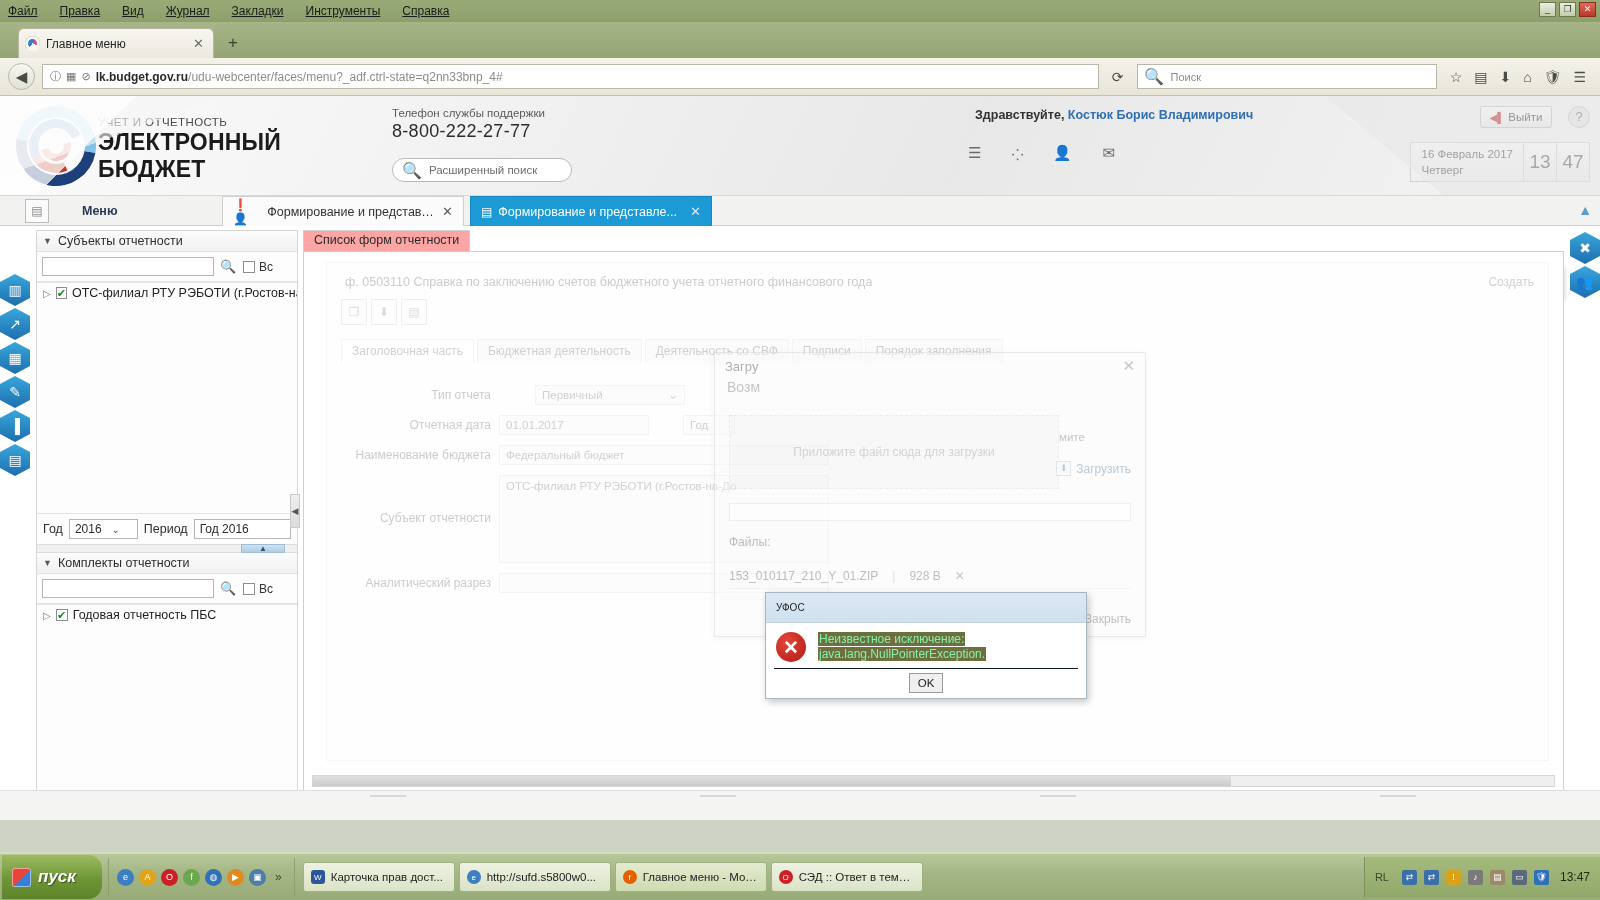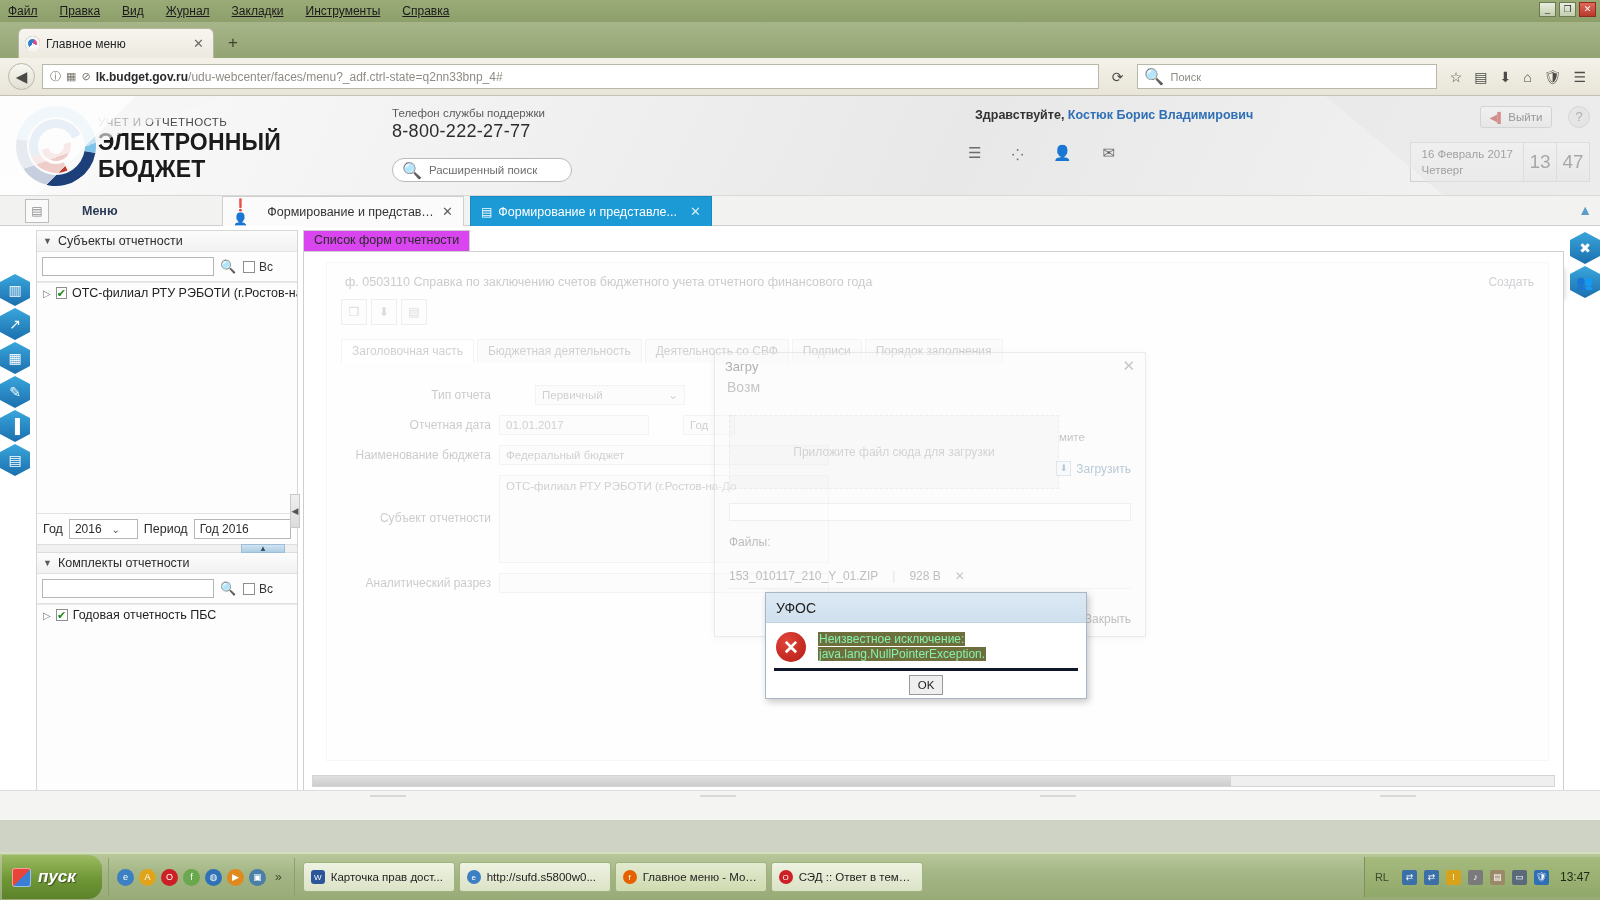--- a/index.html
+++ b/index.html
@@ -259,21 +259,21 @@
     font-size: 9px; color: #555; text-align: center; line-height: 32px;
   }
 
   
   .rcontent {
     position: absolute; left: 303px; top: 4px; right: 36px; height: 566px;
   }
   .rc-tabrow { height: 21px; position: relative; }
   .rc-tab {
     position: absolute; left: 0; top: 0; height: 21px; padding: 0 10px;
-    background: #d946ef; border: 1px solid #cfcfcf; border-bottom: none;
+    background: #fca5a5; border: 1px solid #cfcfcf; border-bottom: none;
     font-size: 12.5px; color: #2b2b2b; line-height: 19px;
   }
   .rc-box {
     position: absolute; left: 0; top: 21px; right: 0; bottom: 0;
     border: 1px solid #cfcfcf; background: #fff;
   }
   .formpane {
     position: absolute; left: 22px; top: 10px; right: 14px; bottom: 34px;
     background: #fcfcfc; border: 1px solid #e6e6e6;
     opacity: .30;
@@ -330,40 +330,40 @@
   
   .errdlg {
     position: absolute; left: 765px; top: 366px; width: 322px; height: 107px;
     background: #fff; border: 1px solid #a9b7c4;
     box-shadow: 2px 3px 7px rgba(0,0,0,.22);
     z-index: 50;
   }
   .errdlg .eh {
     height: 30px; background: linear-gradient(to bottom,#dce9f4,#cfe0ee);
     display: flex; align-items: center; padding: 0 10px;
-    font-size: 14px; color: #222; border-bottom: 1px solid #c2d2df;
+    font-size: 10px; color: #222; border-bottom: 1px solid #c2d2df;
   }
   .errdlg .ebody { display: flex; gap: 12px; padding: 9px 10px 6px 10px; }
   .err-x {
     width: 30px; height: 30px; border-radius: 50%;
     background: radial-gradient(circle at 35% 30%, #e2453a, #b31b14);
     color: #fff; font-size: 19px; font-weight: bold;
     display: flex; align-items: center; justify-content: center;
     flex: 0 0 auto; line-height: 1;
   }
   .err-msg {
     font-size: 12px; line-height: 15px; color: #86efac;
   }
   .err-msg span {
     background: #6d703d; padding: 0 1px; display: inline;
     box-decoration-break: clone; -webkit-box-decoration-break: clone;
   }
   .errdlg .efoot {
     position: absolute; left: 8px; right: 8px; bottom: 4px; height: 26px;
-    border-top: 3px solid #0f172a; display: flex; justify-content: center;
+    border-top: 1px solid #0f172a; display: flex; justify-content: center;
   }
   .ok-btn {
     min-width: 28px; height: 20px; padding: 0 8px; margin-top: 4px;
     background: #efefef; border: 1px solid #9a9a9a;
     font-size: 11.5px; color: #222; line-height: 18px; text-align: center;
   }
 
   
   .pagefoot {
     position: absolute; left: 0; bottom: 0; width: 1600px; height: 30px;

